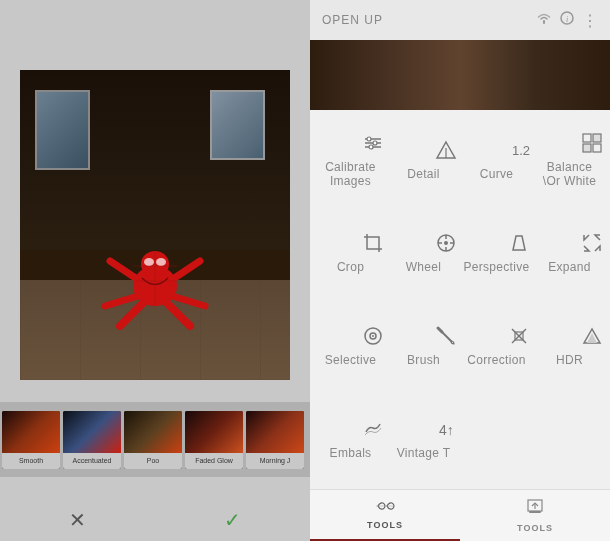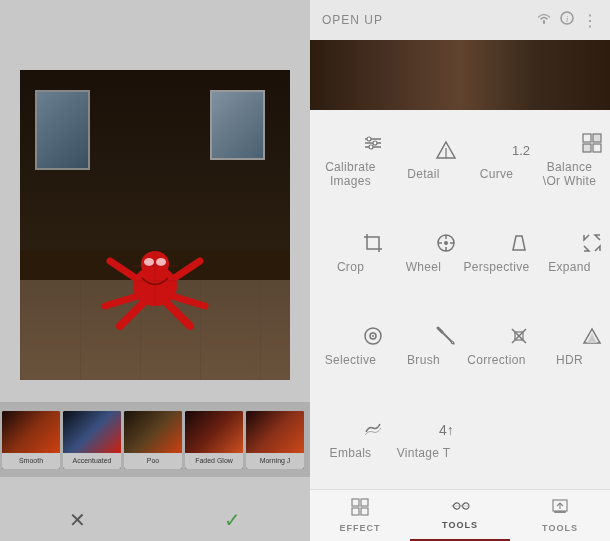--- a/index.html
+++ b/index.html
@@ -520,31 +520,20 @@
       <div class="tool-icon">
         <svg width="22" height="22" viewBox="0 0 22 22" fill="none">
           <text x="4" y="17" font-size="14" fill="#777" font-family="Arial">4↑</text>
         </svg>
       </div>
       <span class="tool-label">Vintage T</span>
     </div>
   </div>
 
   <div class="bottom-tab-bar">
-    <div class="tab-item">
-      <div class="tab-icon">
-        <svg width="18" height="18" viewBox="0 0 18 18" fill="none">
-          <rect x="1" y="1" width="7" height="7" stroke="#888" stroke-width="1.2" fill="none"></rect>
-          <rect x="10" y="1" width="7" height="7" stroke="#888" stroke-width="1.2" fill="none"></rect>
-          <rect x="1" y="10" width="7" height="7" stroke="#888" stroke-width="1.2" fill="none"></rect>
-          <rect x="10" y="10" width="7" height="7" stroke="#888" stroke-width="1.2" fill="none"></rect>
-        </svg>
-      </div>
-      <span class="tab-label">EFFECT</span>
-    </div>
 
     <div class="tab-item active">
       <div class="tab-icon">
         <svg width="20" height="14" viewBox="0 0 20 14" fill="none">
           <path d="M3 7 Q5 3 8 4 Q10 5 10 7 Q10 9 8 10 Q5 11 3 7Z" stroke="#666" stroke-width="1.2" fill="none"></path>
           <path d="M12 7 Q14 3 17 4 Q19 5 19 7 Q19 9 17 10 Q14 11 12 7Z" stroke="#666" stroke-width="1.2" fill="none"></path>
           <line x1="1" y1="7" x2="19" y2="7" stroke="#888" stroke-width="0.8" opacity="0.5"></line>
         </svg>
       </div>
       <span class="tab-label">TOOLS</span>

